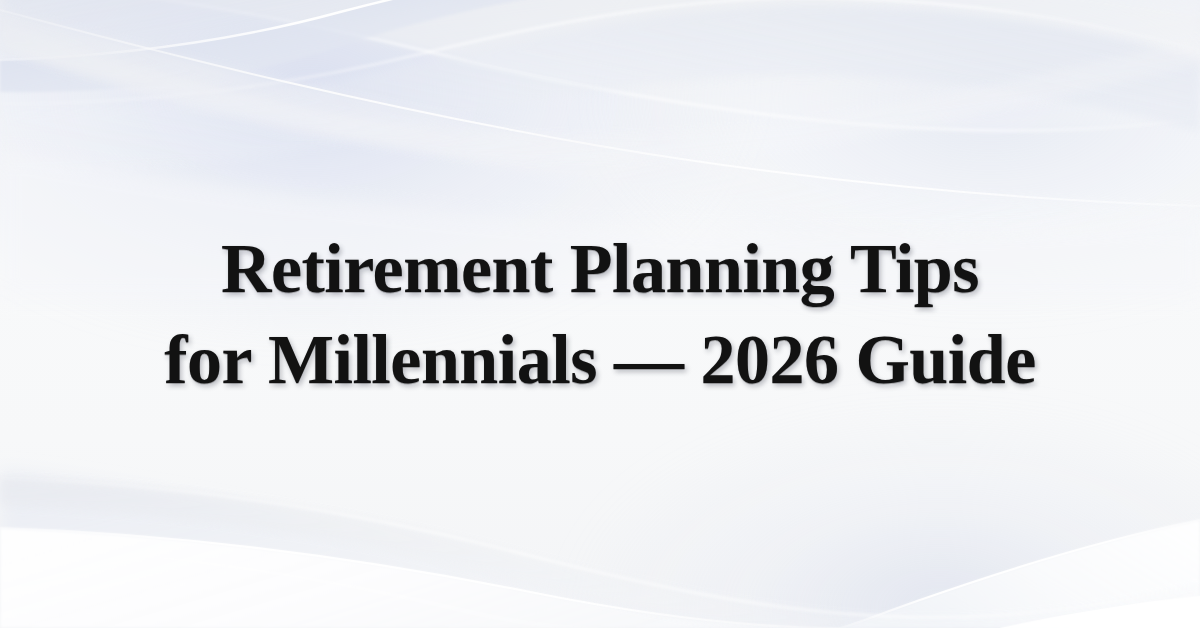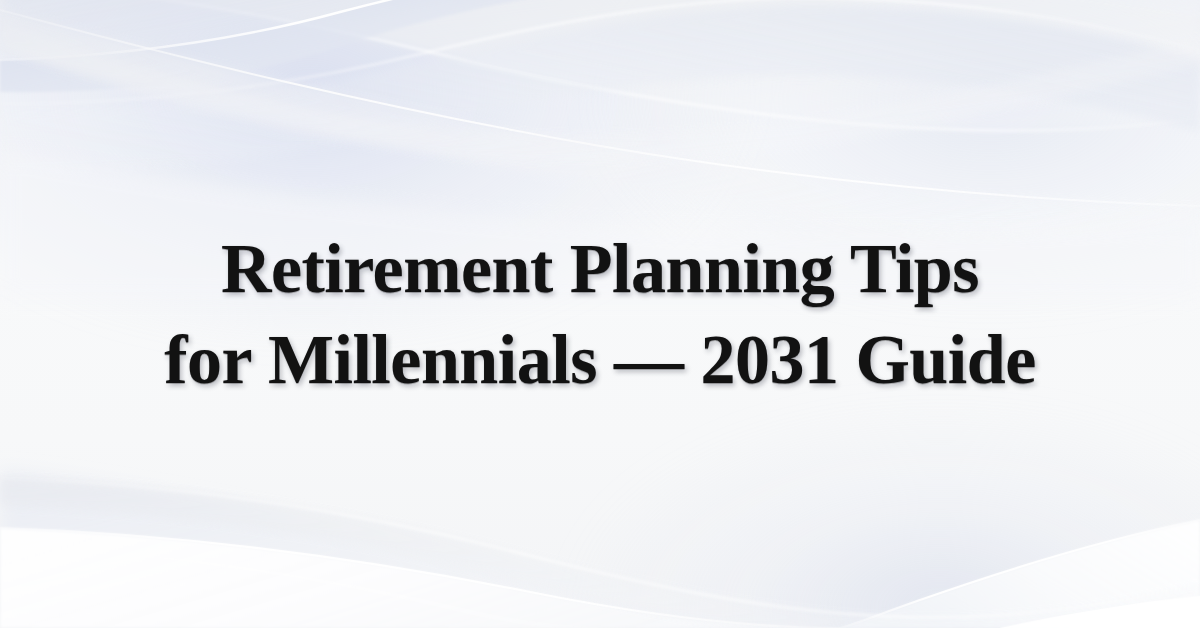--- a/index.html
+++ b/index.html
@@ -282,16 +282,16 @@
       <path d="M1200,596 C 1130,604 1060,616 1000,628 L1200,628 Z" fill="#ffffff" opacity="0.92"></path>
       <path d="M1000,628 C 1060,616 1130,604 1200,596" fill="none" stroke="url(#gHL)" stroke-width="1.6"></path>
     </g>
 
     <g>
       <path d="M0,545 C 160,552 320,576 470,612 C 530,626 570,628 600,628" fill="none" stroke="url(#gHLsoft)" stroke-width="1.6" filter="url(#blurSm)"></path>
     </g>
   </svg>
 
   <div class="headline-wrap">
-    <h1 class="headline"><span>Retirement Planning Tips</span><br><span>for Millennials — 2031 Guide</span></h1>
+    <h1 class="headline"><span>Retirement Planning Tips</span><br><span>for Millennials — 2026 Guide</span></h1>
   </div>
 
 </div>
 
 </body></html>

